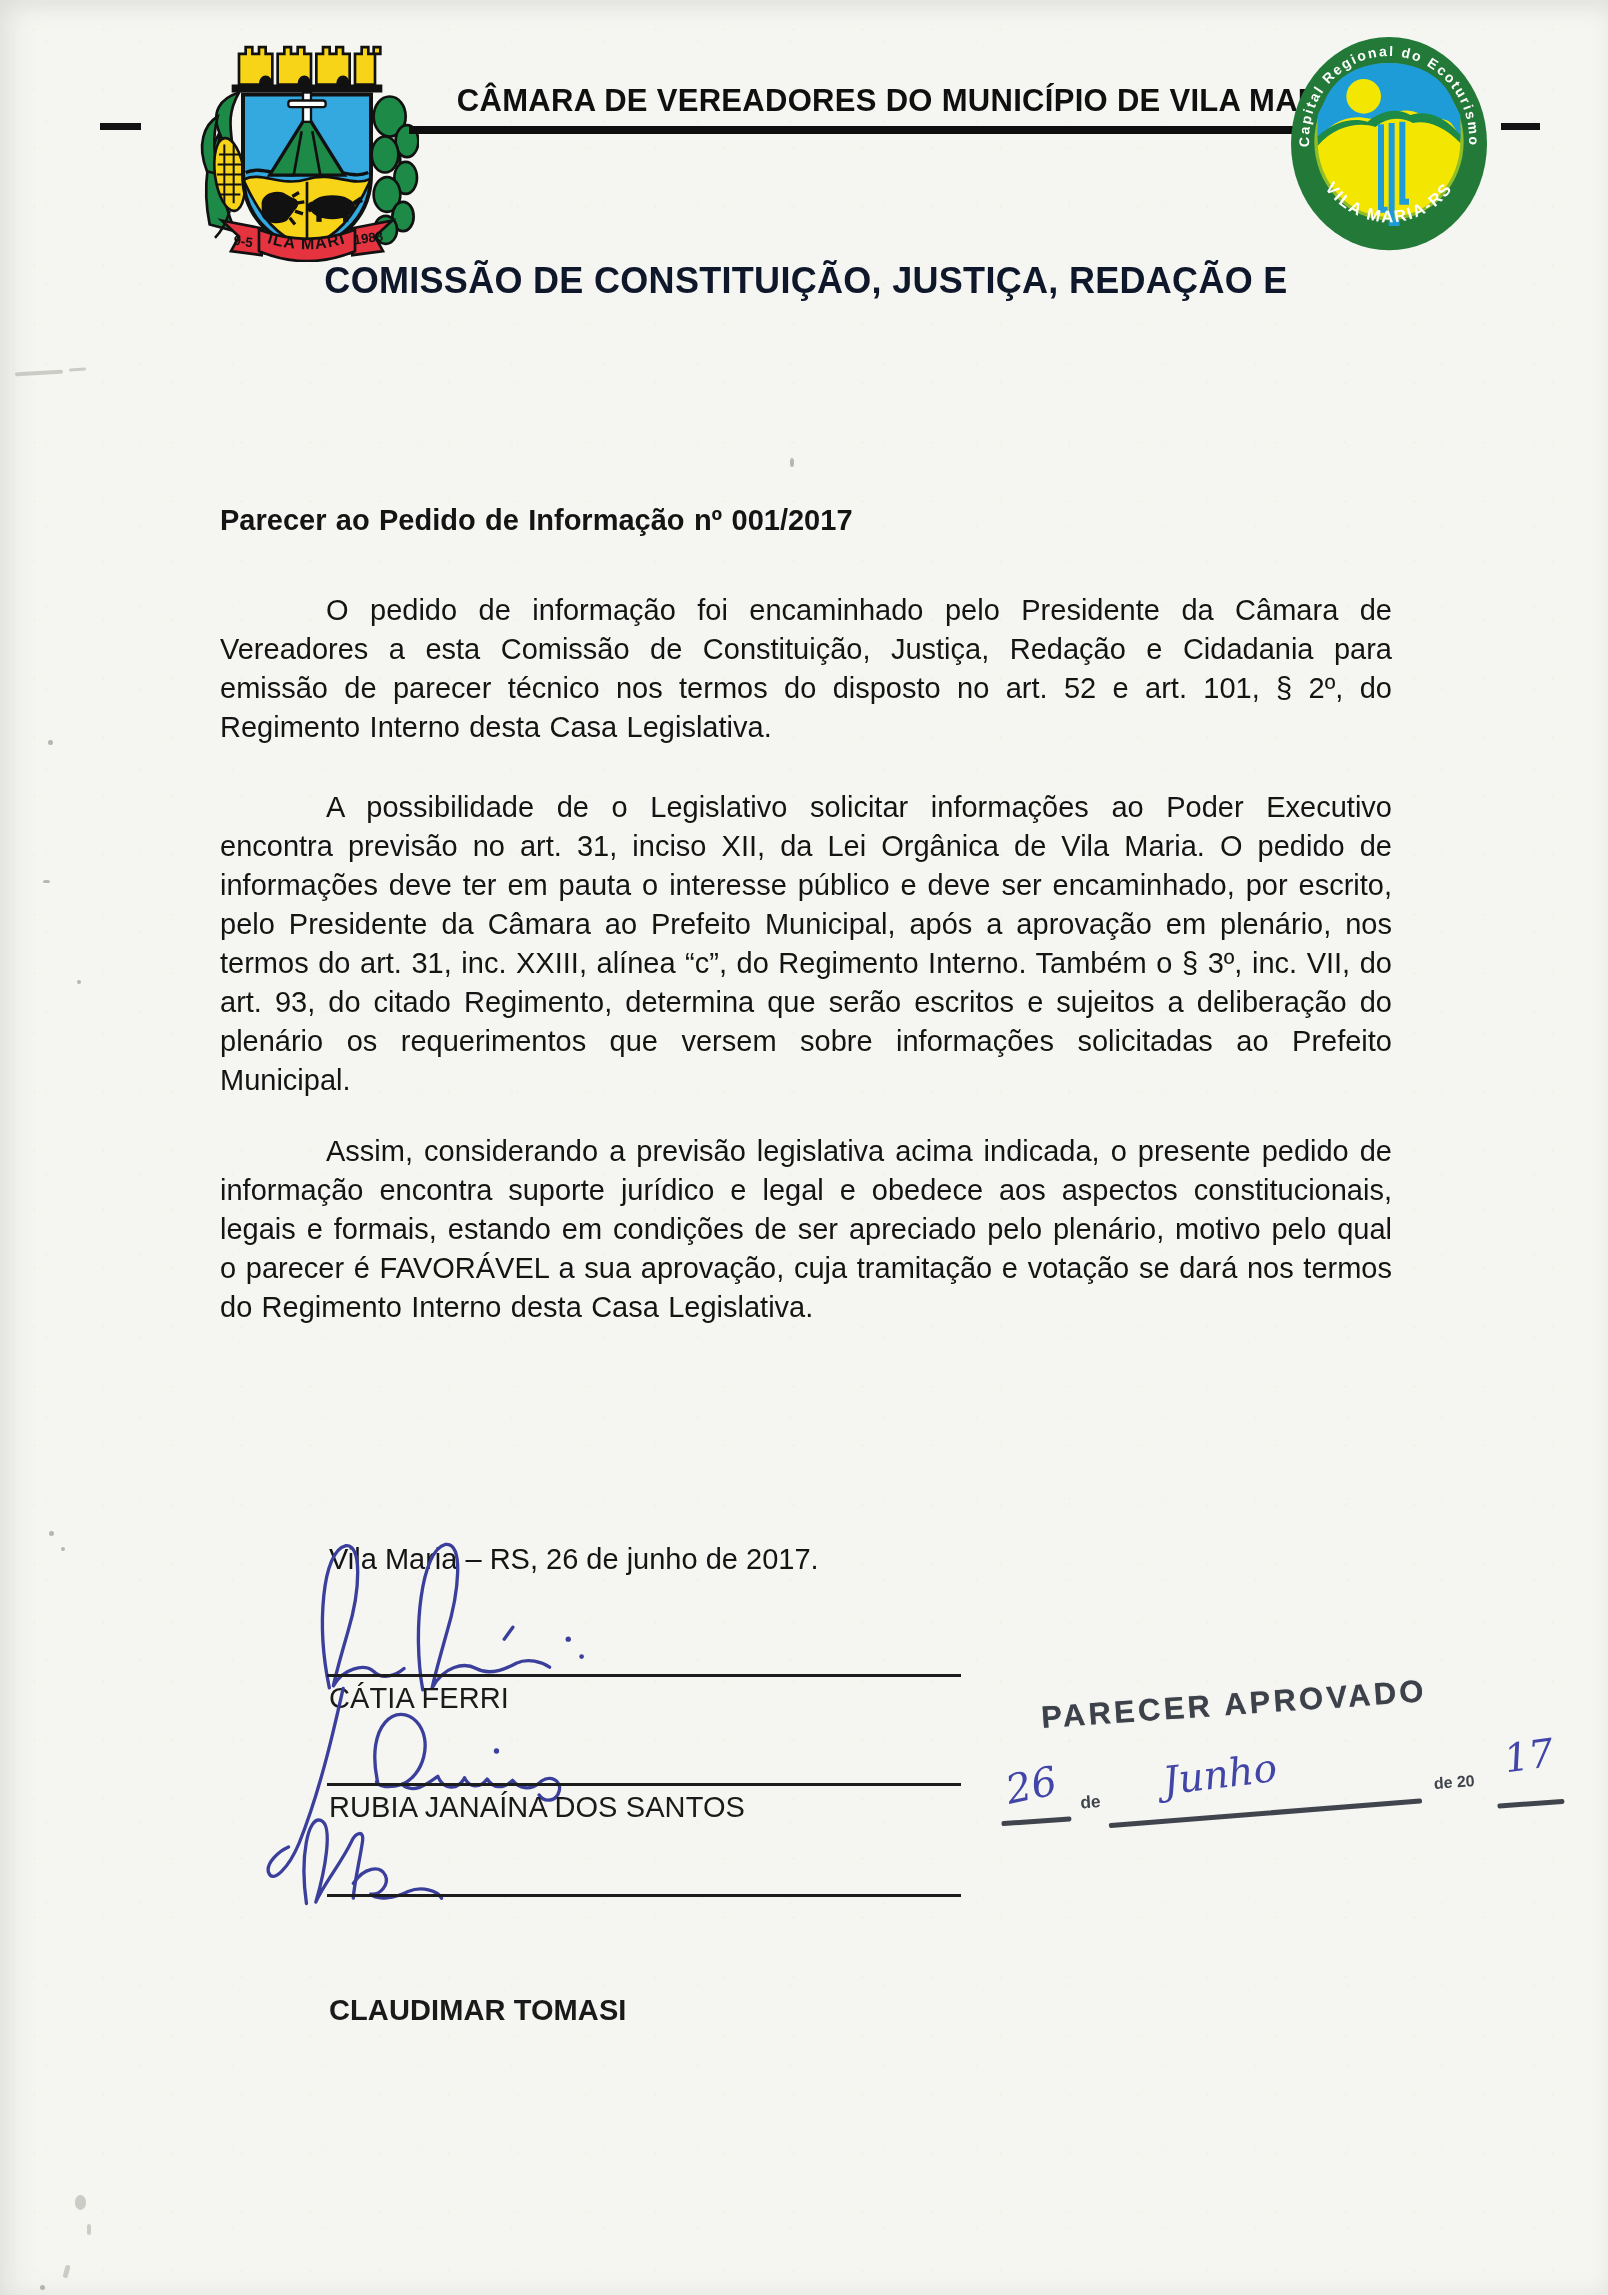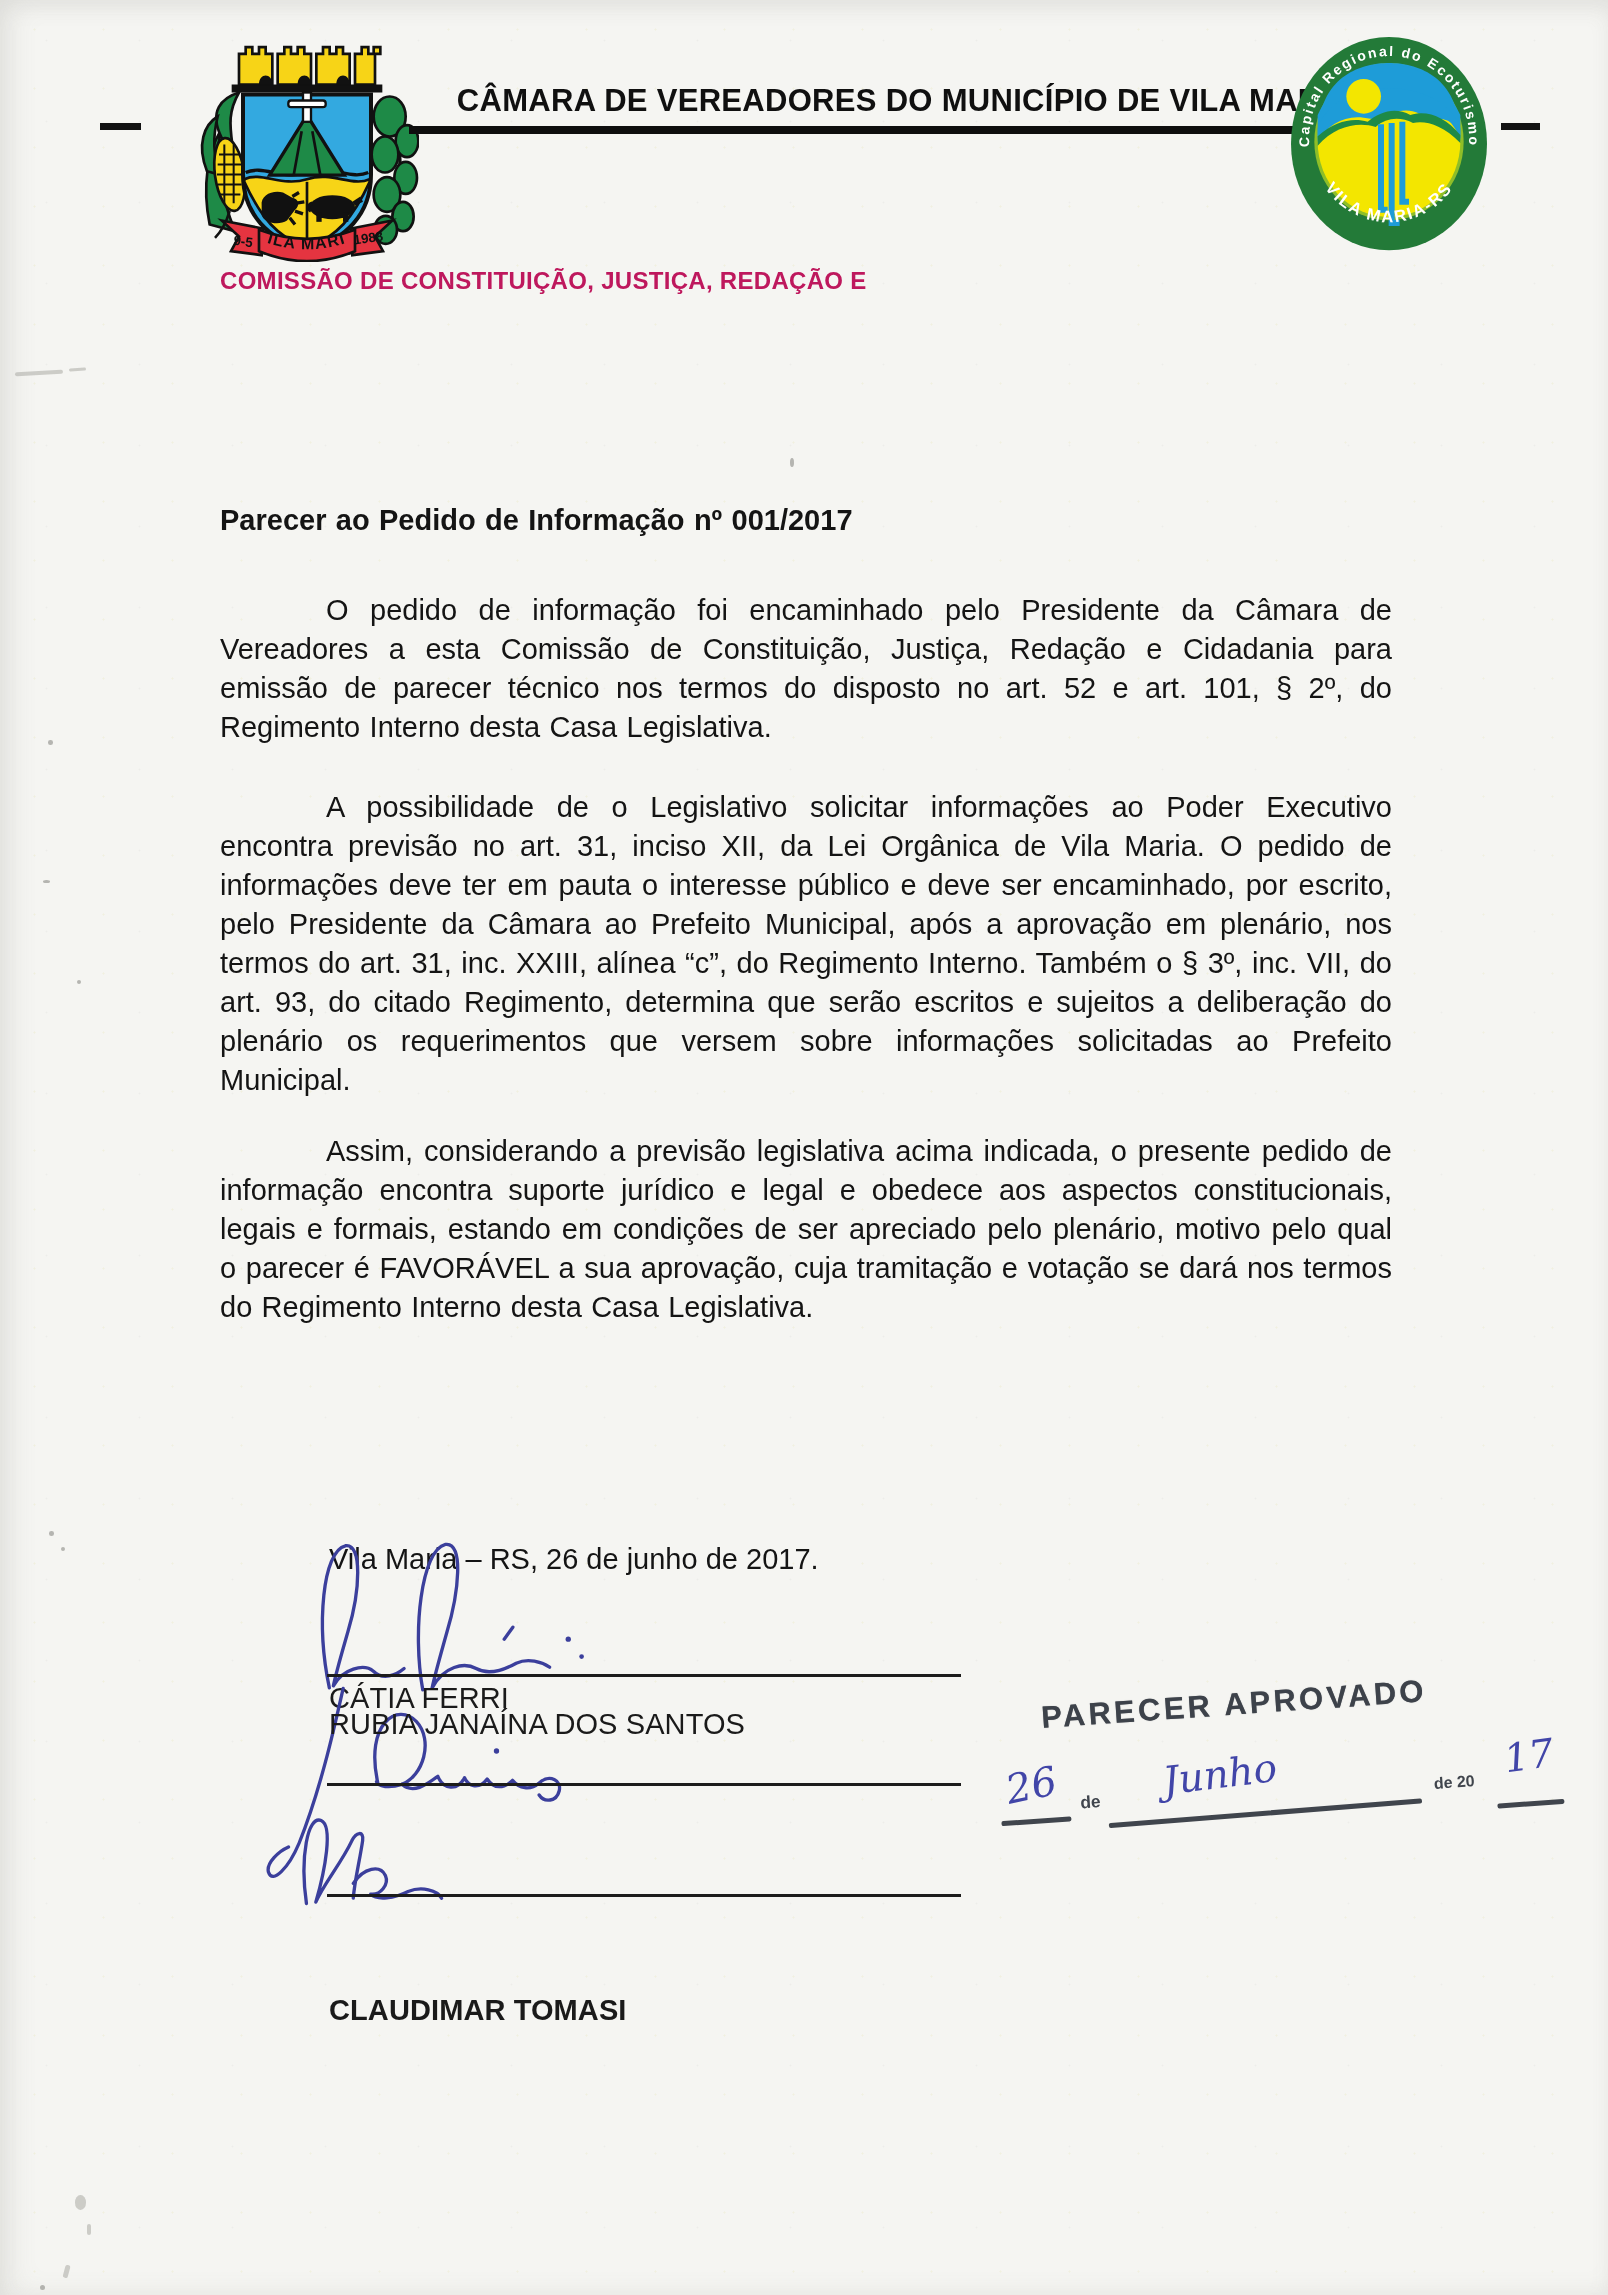--- a/index.html
+++ b/index.html
@@ -15,21 +15,21 @@
       radial-gradient(circle, rgba(205,195,70,.10) 0.8px, transparent 1.3px),
       radial-gradient(circle, rgba(130,130,130,.07) 0.7px, transparent 1.2px);
     background-size:69px 59px, 93px 81px;
   }
   .abs{position:absolute;}
   .dash{background:#121212;height:7.3px;}
   .hdr-line{font-weight:bold;text-align:center;letter-spacing:0.3px;color:#101010;}
   .hdr1{font-size:31px;}
   .hdr2{font-size:29px;word-spacing:13.4px;}
   .rule{background:#0e0e0e;height:8px;}
-  .title{font-weight:bold;font-size:24px;line-height:44px;text-align:left;color:#be185d;letter-spacing:0.3px;}
+  .title{font-weight:bold;font-size:36px;line-height:44px;text-align:center;color:#0f172a;letter-spacing:0.3px;}
   .body-flow{width:1172px;font-size:29px;line-height:39px;text-align:justify;color:#141414;word-spacing:1.3px;}
   .subject{font-weight:bold;font-size:29px;margin:0 0 51px 0;text-align:left;}
   .para{margin:0;text-indent:106px;}
   .p1{margin-bottom:37px;} .p2{margin-bottom:41px;} .p3{margin-bottom:32px;} .p4{margin-bottom:0;}
   .dateline{font-size:29px;color:#141414;}
   .sigline{background:#1c1c1c;height:3.3px;width:634px;}
   .signame{font-size:29px;color:#1a1a1a;letter-spacing:0.1px;}
   .sig-svg{overflow:visible;}
   .sig-stroke{fill:none;stroke:#3b3f9c;stroke-width:5;stroke-linecap:round;stroke-linejoin:round;}
   .stamp{transform:rotate(-4deg);color:#3d424a;}
@@ -179,21 +179,21 @@
   <div class="abs sigline" style="left:327px;top:1674px;"></div>
   <div class="abs signame" style="left:329px;top:1682px;">CÁTIA FERRI</div>
 
   <svg class="abs sig-svg" style="left:264px;top:1683px;" width="441" height="220" viewBox="0 0 660 330">
     <path class="sig-stroke" d="M118 8 C104 70 84 160 52 240 C36 278 12 302 6 284 C2 270 22 252 36 246"></path>
     <path class="sig-stroke" d="M170 150 C150 60 200 28 228 58 C254 86 238 140 206 152 C188 158 170 156 168 148"></path>
     <path class="sig-stroke" d="M206 152 C224 168 246 150 260 140 C268 160 290 162 300 142 C306 156 322 160 334 144 C344 160 360 158 372 146 C382 158 398 162 412 150 C428 136 446 146 442 162 C438 178 420 180 412 168"></path>
     <circle cx="348" cy="102" r="4" fill="#3b3f9c" stroke="none"></circle>
   </svg>
   <div class="abs sigline" style="left:327px;top:1783px;"></div>
-  <div class="abs signame" style="left:329px;top:1708px;">RUBIA JANAÍNA DOS SANTOS</div>
+  <div class="abs signame" style="left:329px;top:1791px;">RUBIA JANAÍNA DOS SANTOS</div>
 
   <svg class="abs sig-svg" style="left:277px;top:1803px;" width="281" height="114" viewBox="0 0 420 170">
     <path class="sig-stroke" d="M44 150 C34 80 46 18 66 26 C84 34 72 100 58 148 C70 120 96 90 112 56 C118 44 130 40 128 56 C124 84 116 116 114 142"></path>
     <path class="sig-stroke" d="M114 120 C130 96 154 92 162 108 C168 122 154 138 140 136 C150 146 176 142 196 132 C216 124 240 130 246 142"></path>
   </svg>
   <div class="abs sigline" style="left:327px;top:1894px;"></div>
   <div class="abs signame" style="left:329px;top:1994px;font-weight:bold;">CLAUDIMAR TOMASI</div>
 
   <div class="abs stamp" style="left:998px;top:1683px;width:581px;height:160px;">
     <div class="abs stamp-title" style="left:47px;top:0px;">PARECER APROVADO</div>

